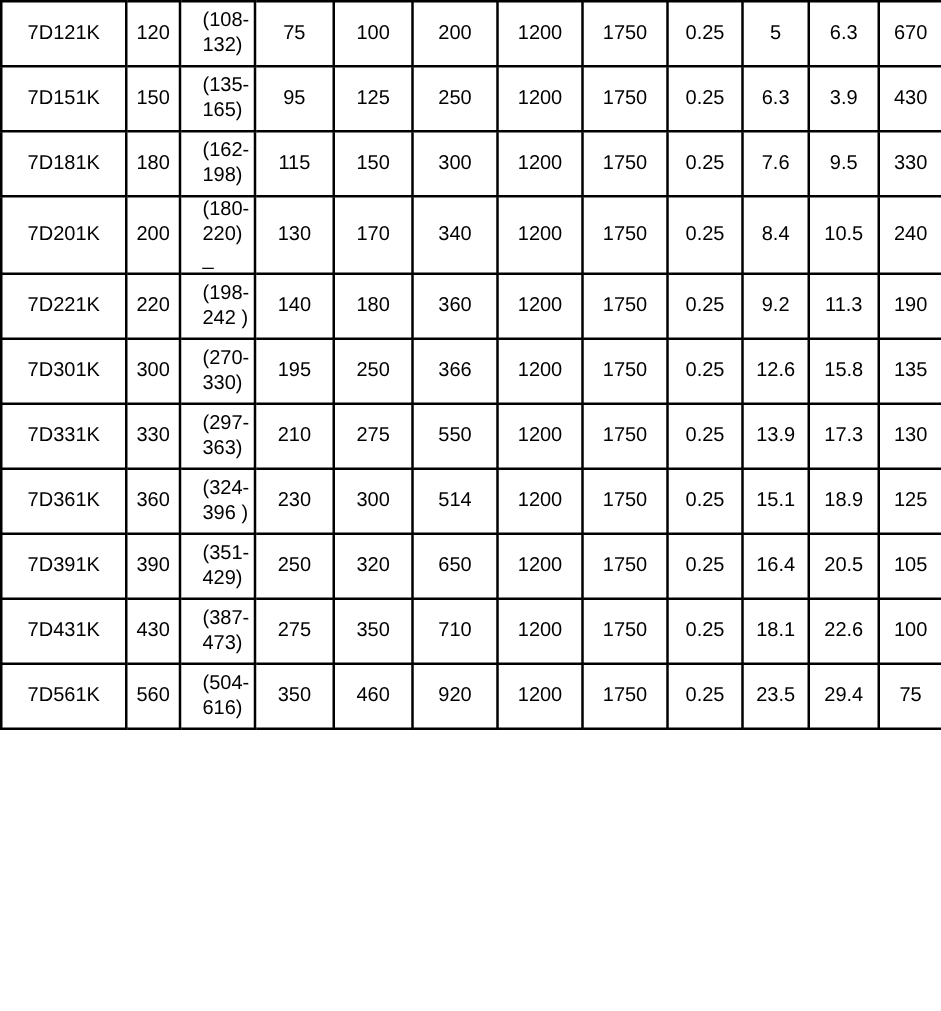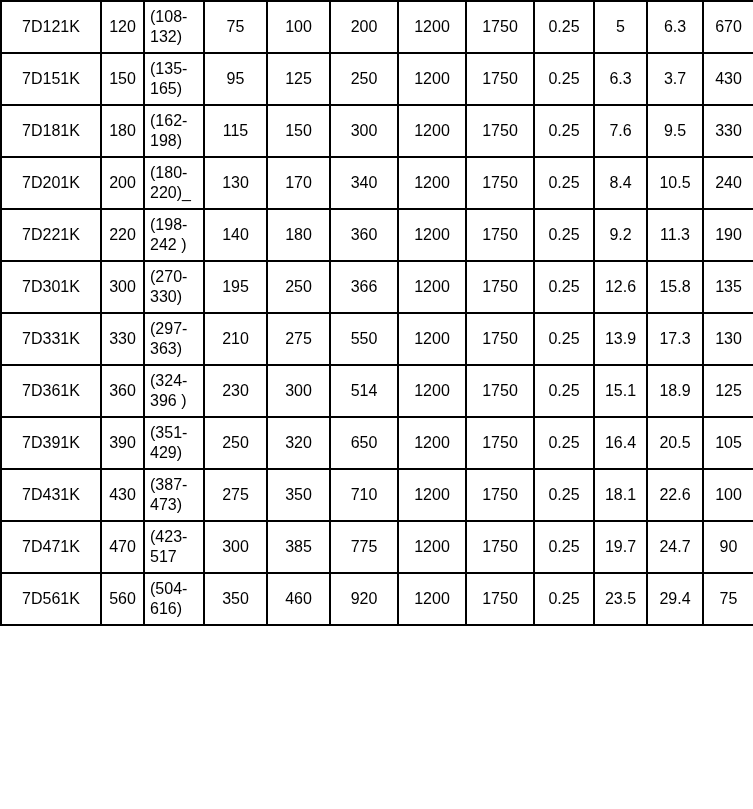--- a/index.html
+++ b/index.html
@@ -28,21 +28,21 @@
     padding: 0 2px;
     line-height: 1.25;
     box-sizing: border-box;
     overflow: hidden;
     white-space: nowrap;
   }
   table.spec-table td.c-range {
     white-space: normal;
     word-break: break-word;
     text-align: left;
-    padding-left: 5px;
+    padding-left: 17px;
   }
   
   col.c0 { width: 100px; }
   col.c1 { width: 43px; }
   col.c2 { width: 60px; }
   col.c3 { width: 63px; }
   col.c4 { width: 63px; }
   col.c5 { width: 68px; }
   col.c6 { width: 68px; }
   col.c7 { width: 68px; }
@@ -88,21 +88,21 @@
         <td>7D151K</td>
         <td>150</td>
         <td class="c-range">(135-165)</td>
         <td>95</td>
         <td>125</td>
         <td>250</td>
         <td>1200</td>
         <td>1750</td>
         <td>0.25</td>
         <td>6.3</td>
-        <td>3.7</td>
+        <td>3.9</td>
         <td>430</td>
       </tr>
       <tr>
         <td>7D181K</td>
         <td>180</td>
         <td class="c-range">(162-198)</td>
         <td>115</td>
         <td>150</td>
         <td>300</td>
         <td>1200</td>
@@ -204,34 +204,20 @@
         <td>350</td>
         <td>710</td>
         <td>1200</td>
         <td>1750</td>
         <td>0.25</td>
         <td>18.1</td>
         <td>22.6</td>
         <td>100</td>
       </tr>
       <tr>
-        <td>7D471K</td>
-        <td>470</td>
-        <td class="c-range">(423-517</td>
-        <td>300</td>
-        <td>385</td>
-        <td>775</td>
-        <td>1200</td>
-        <td>1750</td>
-        <td>0.25</td>
-        <td>19.7</td>
-        <td>24.7</td>
-        <td>90</td>
-      </tr>
-      <tr>
         <td>7D561K</td>
         <td>560</td>
         <td class="c-range">(504-616)</td>
         <td>350</td>
         <td>460</td>
         <td>920</td>
         <td>1200</td>
         <td>1750</td>
         <td>0.25</td>
         <td>23.5</td>

